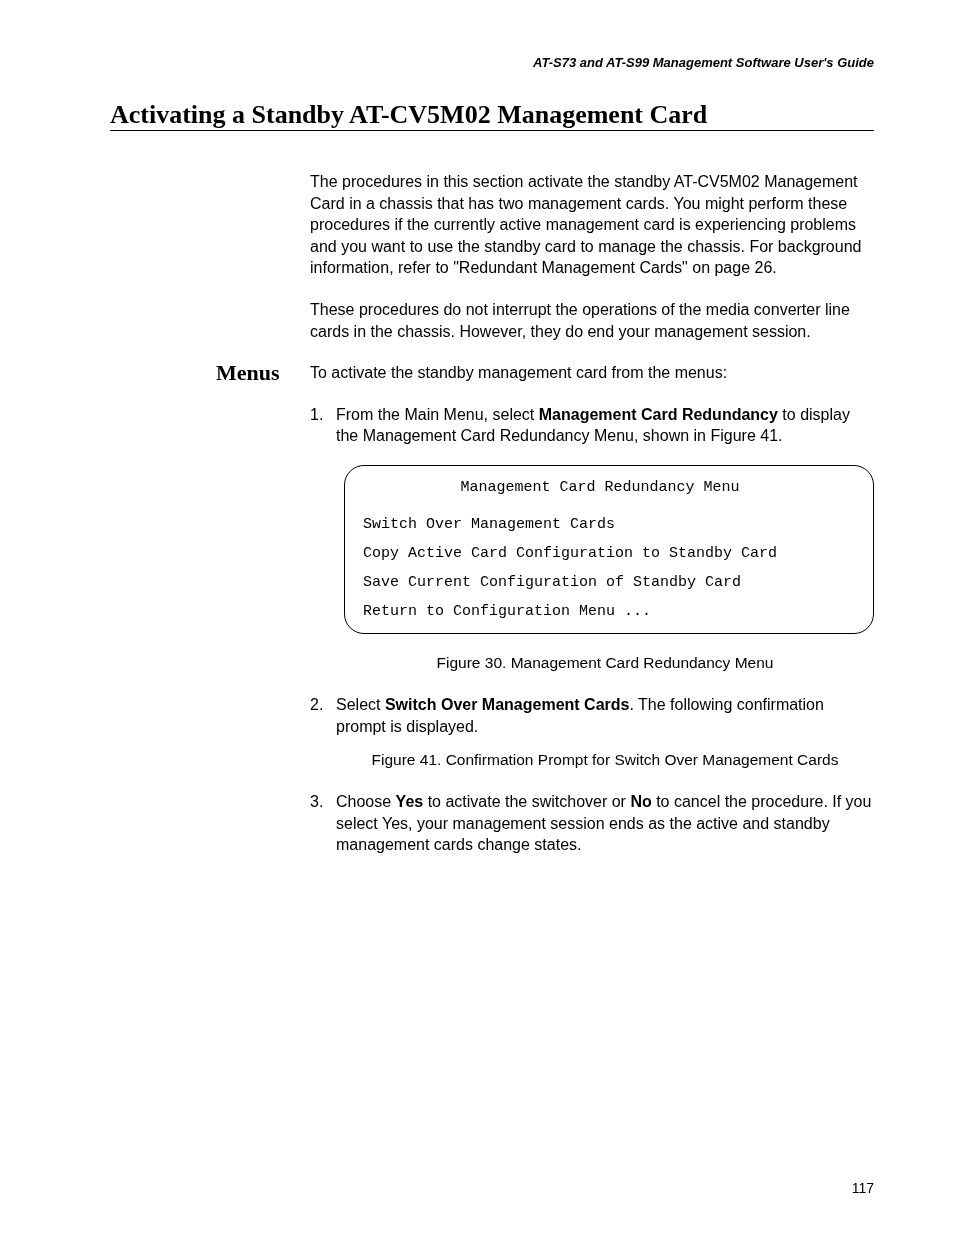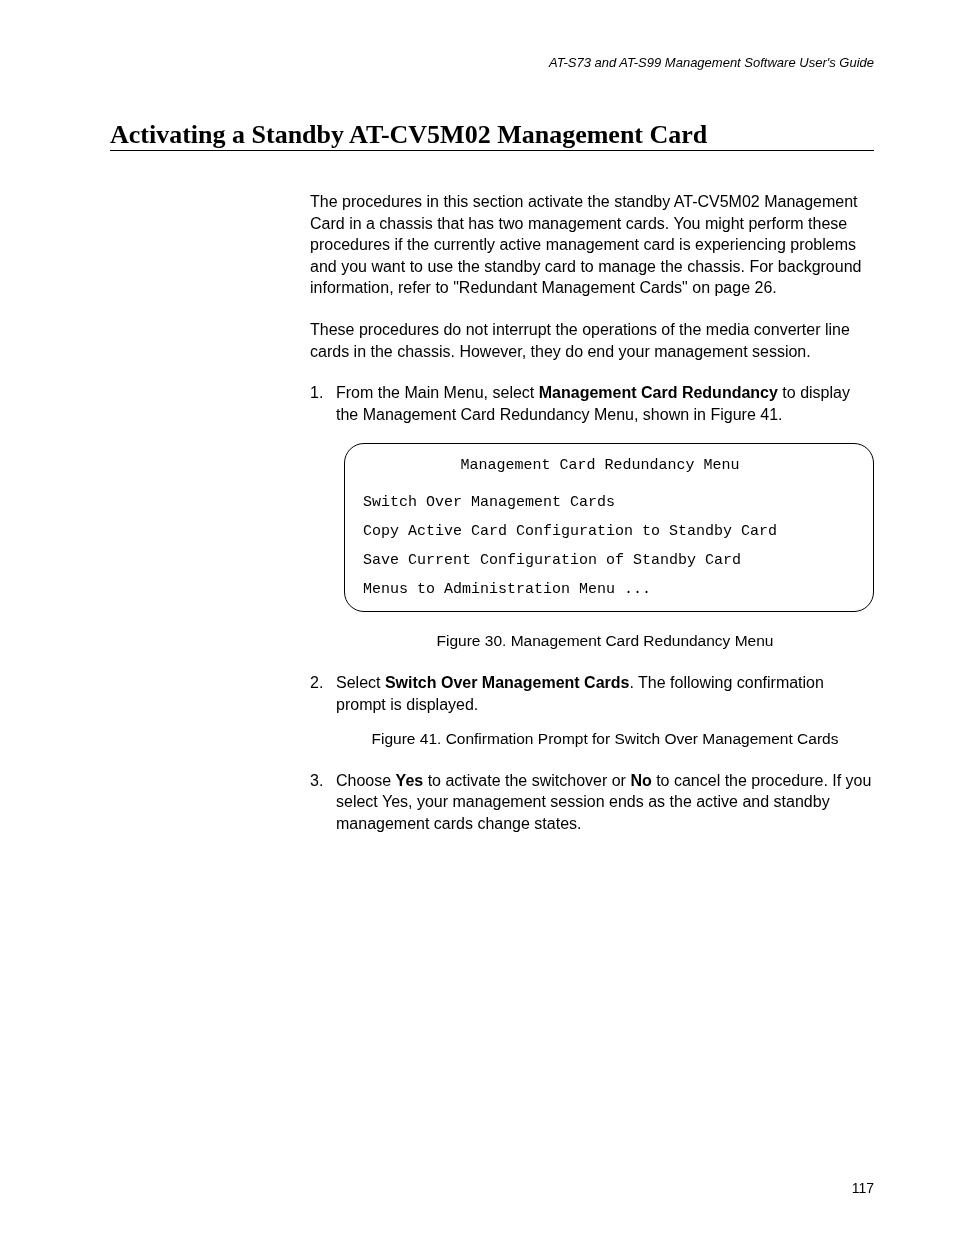--- a/index.html
+++ b/index.html
@@ -14,21 +14,22 @@
     height: 1235px;
     position: relative;
     box-sizing: border-box;
     padding: 55px 80px 40px 110px;
   }
   .header-line {
     text-align: right;
     font-size: 13px;
     font-style: italic;
     font-family: Arial, sans-serif;
-    margin-bottom: 50px;
+    margin-bottom: 30px;
+    font-weight: bold;
   }
   .title {
     font-family: "Times New Roman", Times, serif;
     font-weight: bold;
     font-size: 26px;
     border-bottom: 1px solid #000;
     padding-bottom: 0;
     margin-bottom: 40px;
   }
   .body-col {
@@ -102,36 +103,40 @@
 
   <div class="header-line">AT-S73 and AT-S99 Management Software User's Guide</div>
 
   <div class="title">Activating a Standby AT-CV5M02 Management Card</div>
 
   <div class="body-col">
 
     <div class="para">The procedures in this section activate the standby AT-CV5M02 Management Card in a chassis that has two management cards. You might perform these procedures if the currently active management card is experiencing problems and you want to use the standby card to manage the chassis. For background information, refer to "Redundant Management Cards" on page 26.</div>
     <div class="para">These procedures do not interrupt the operations of the media converter line cards in the chassis. However, they do end your management session.</div>
 
+    <div style="position:relative;">
+      <div class="side-label" style="left:-94px; top:-2px;">Menus</div>
+      <div class="para">To activate the standby management card from the menus:</div>
+    </div>
 
     <div class="ol">
 
       <div class="li">
         <div class="li-num">1.</div>
         <div class="li-body">
           <span>From the Main Menu, select </span><b>Management Card Redundancy</b><span> to display the Management Card Redundancy Menu, shown in Figure 41.</span>
         </div>
       </div>
 
       <div class="menu-box">
         <div class="menu-title">Management Card Redundancy Menu</div>
         <div class="menu-line">Switch Over Management Cards</div>
         <div class="menu-line">Copy Active Card Configuration to Standby Card</div>
         <div class="menu-line">Save Current Configuration of Standby Card</div>
-        <div class="menu-line">Menus to Administration Menu ...</div>
+        <div class="menu-line">Return to Configuration Menu ...</div>
       </div>
 
       <div class="fig-caption">Figure 30. Management Card Redundancy Menu</div>
 
       <div class="li">
         <div class="li-num">2.</div>
         <div class="li-body">
           <span>Select </span><b>Switch Over Management Cards</b><span>. The following confirmation prompt is displayed.</span>
         </div>
       </div>

